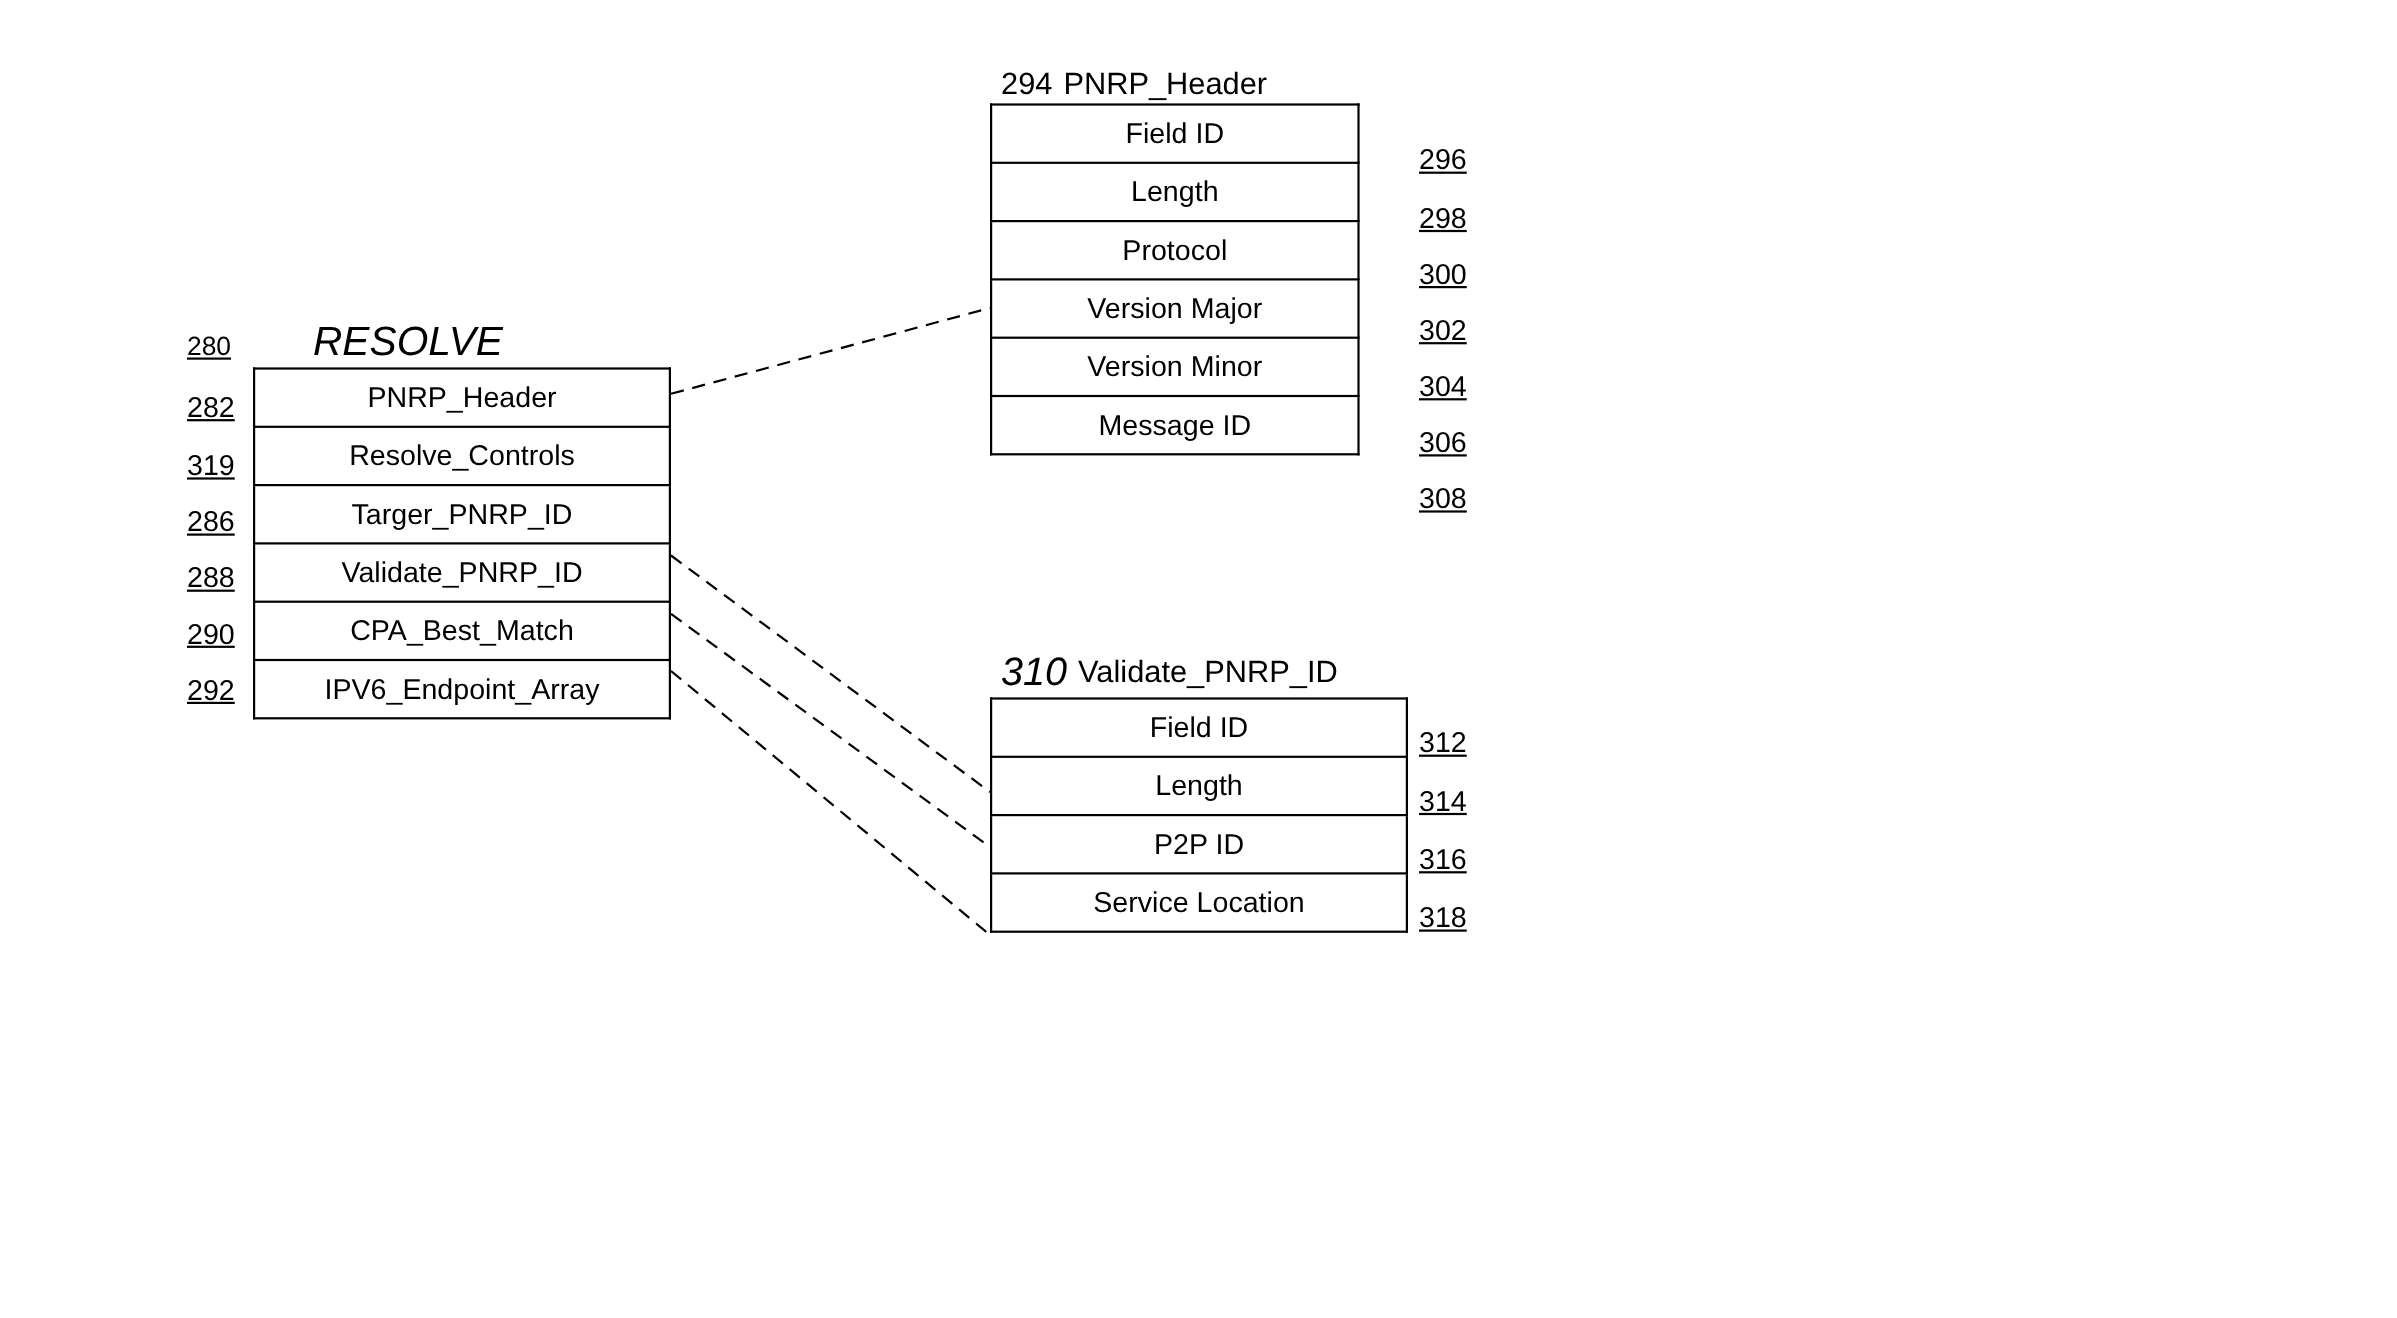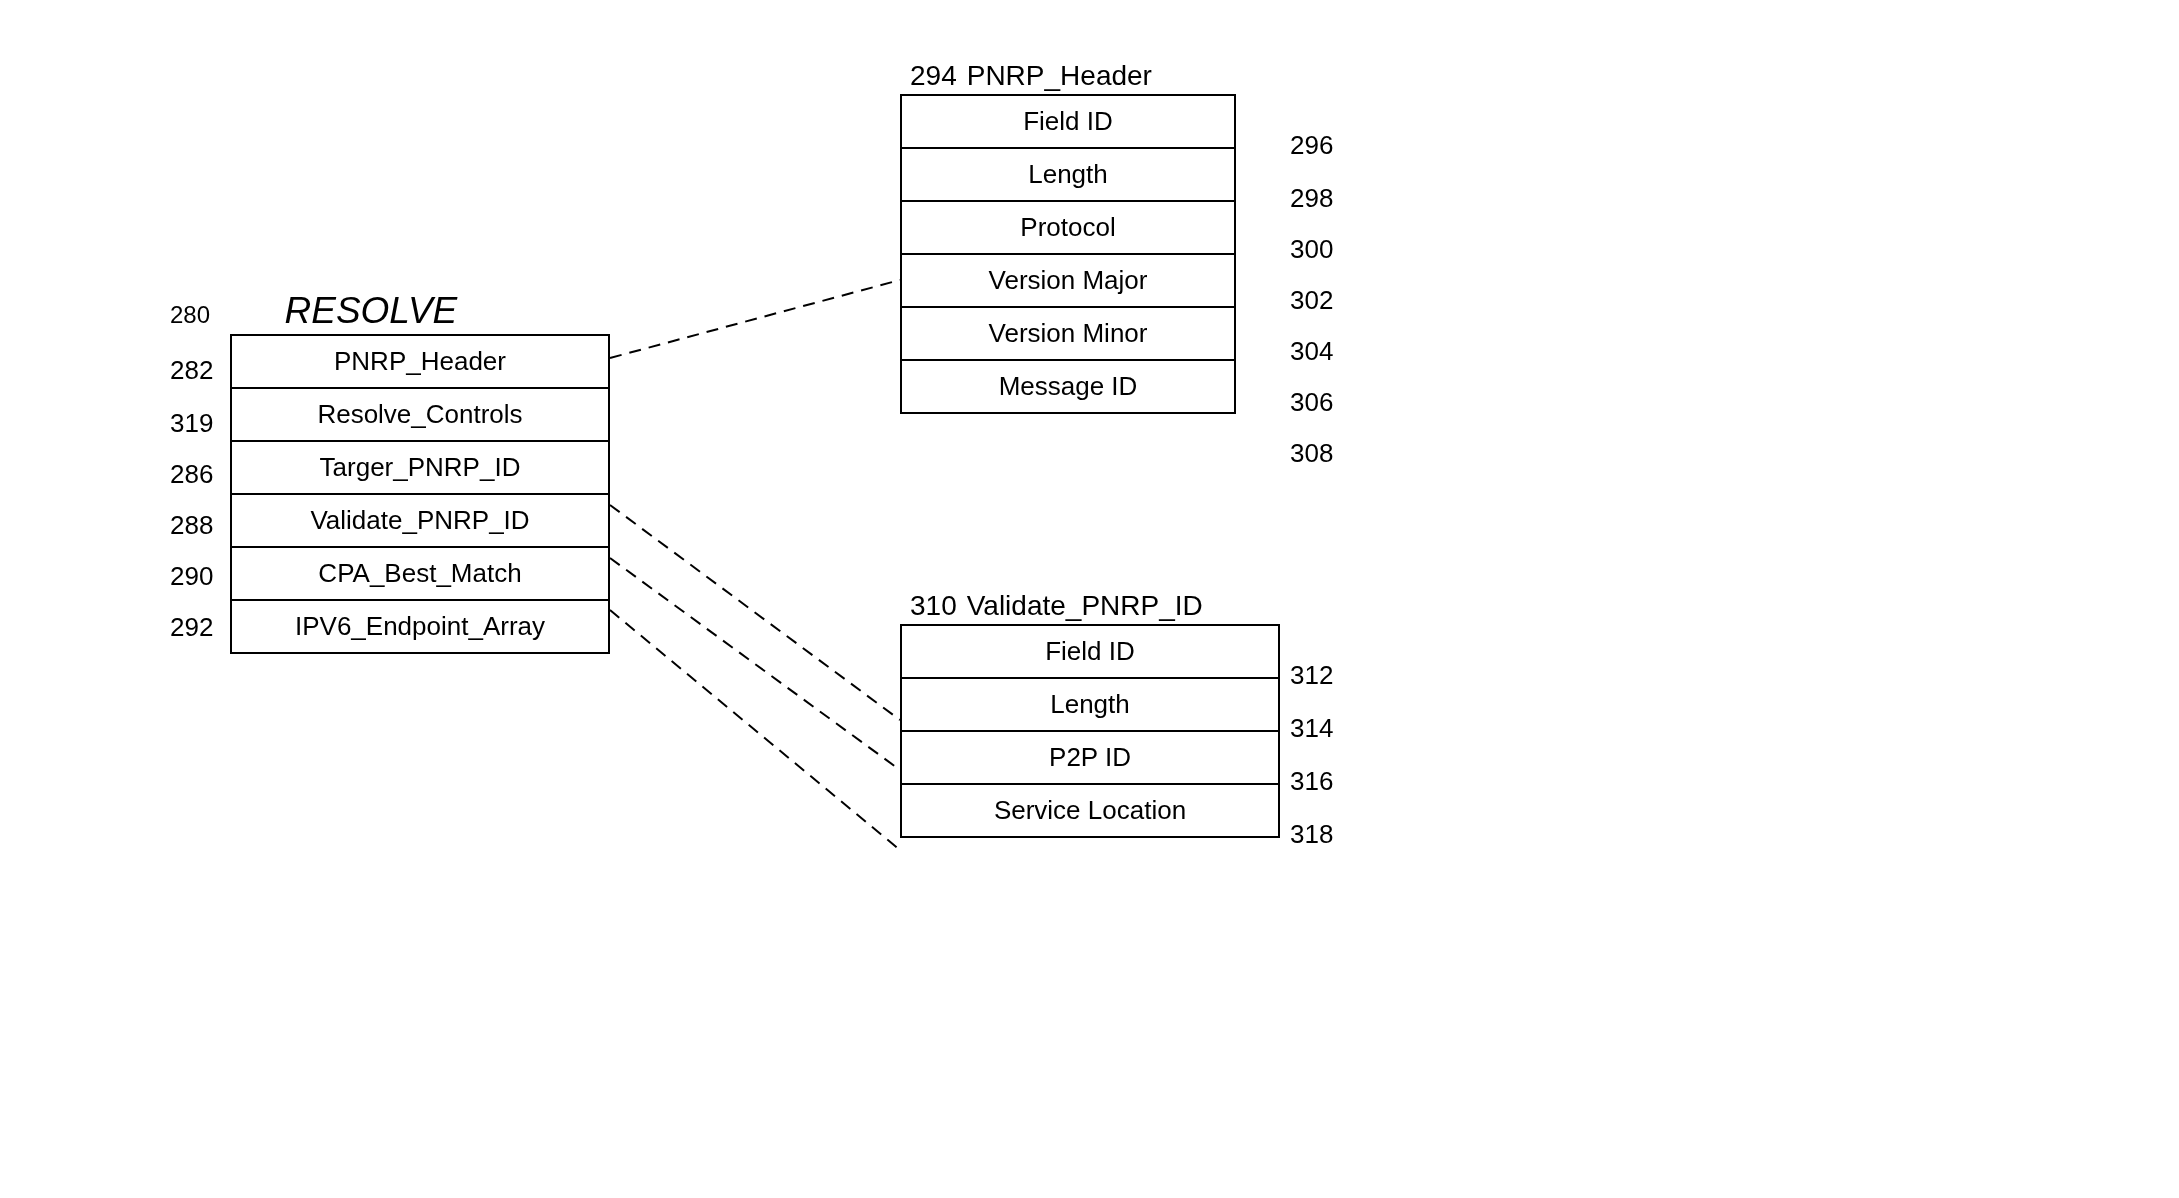--- a/index.html
+++ b/index.html
@@ -54,20 +54,21 @@
       left: 900px;
       top: 590px;
       width: 380px;
     }
 
     
     .ref {
       position: absolute;
       font-size: 26px;
       font-family: Arial, sans-serif;
+      text-decoration: underline;
     }
 
     
     .lines-svg {
       position: absolute;
       top: 0;
       left: 0;
       width: 2179px;
       height: 1198px;
       pointer-events: none;
@@ -158,21 +159,21 @@
   <span class="ref" style="left:1290px; top:130px;">296</span>
   <span class="ref" style="left:1290px; top:183px;">298</span>
   <span class="ref" style="left:1290px; top:234px;">300</span>
   <span class="ref" style="left:1290px; top:285px;">302</span>
   <span class="ref" style="left:1290px; top:336px;">304</span>
   <span class="ref" style="left:1290px; top:387px;">306</span>
   <span class="ref" style="left:1290px; top:438px;">308</span>
 
   <div class="validate-box">
     <div style="position:relative; margin-bottom: 2px; display:flex; align-items:center; gap:10px;">
-      <span style="font-size:28px; padding-left:10px;">310</span>
+      <span style="font-size:36px; padding-left:10px;font-style:italic;">310</span>
       <span style="font-size:28px;">Validate_PNRP_ID</span>
     </div>
     <table class="box-table">
       <tbody>
           <tr>
         <td>Field ID</td>
       </tr>
       <tr>
         <td>Length</td>
       </tr>

